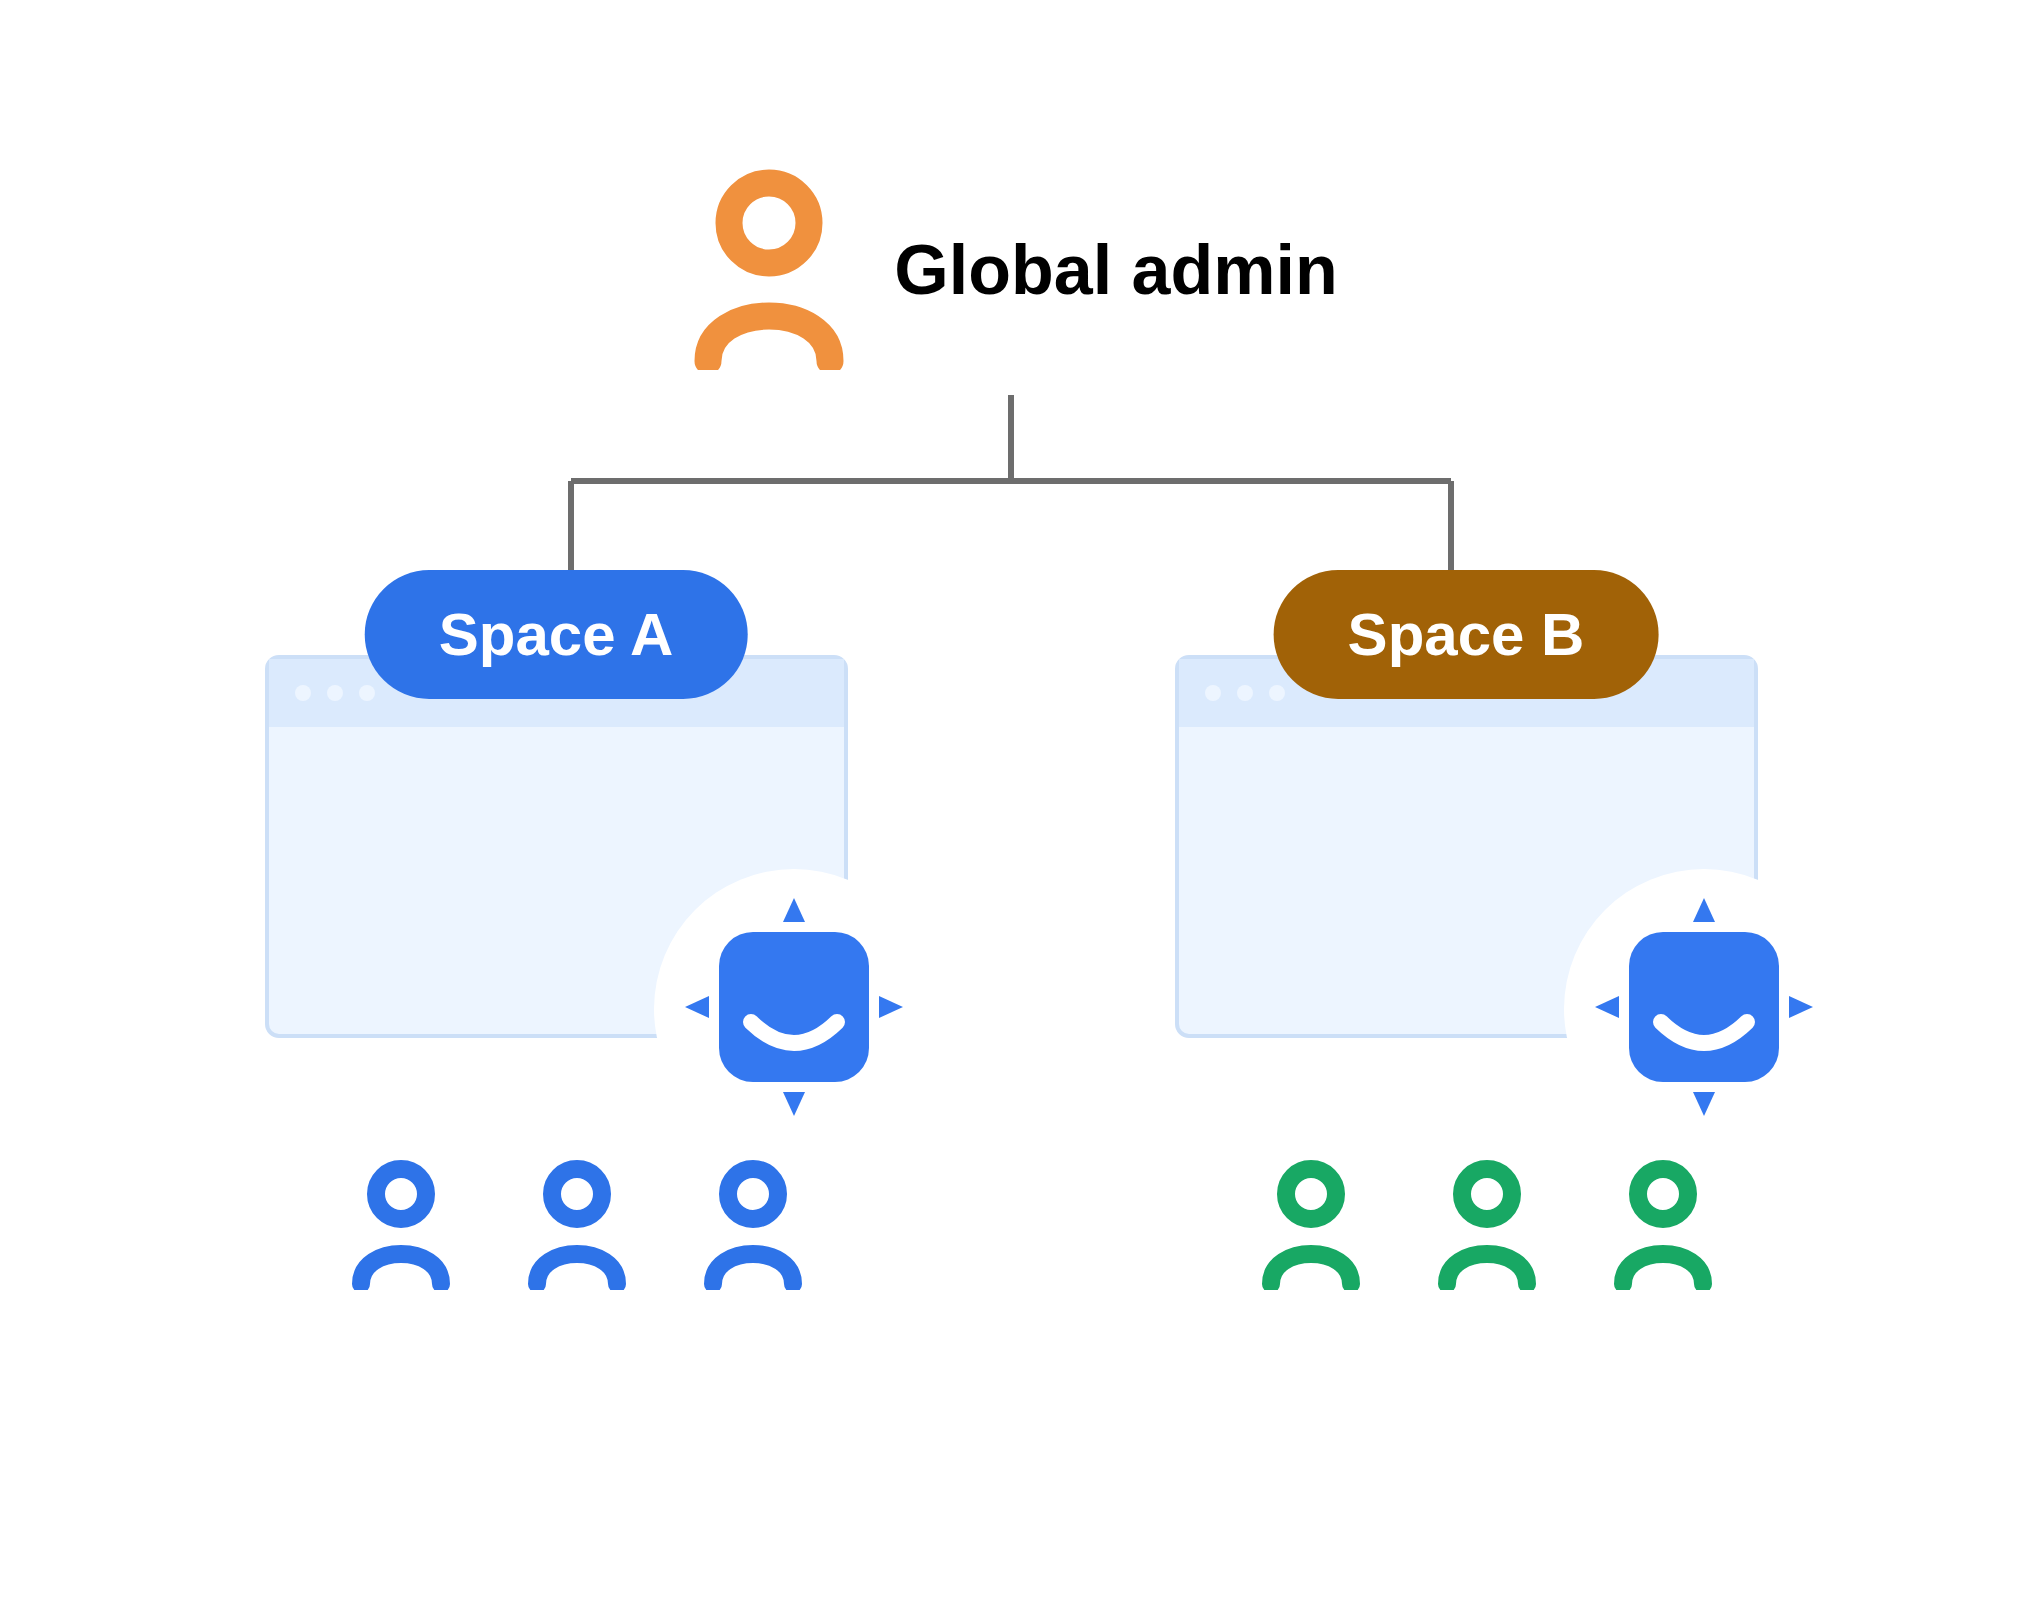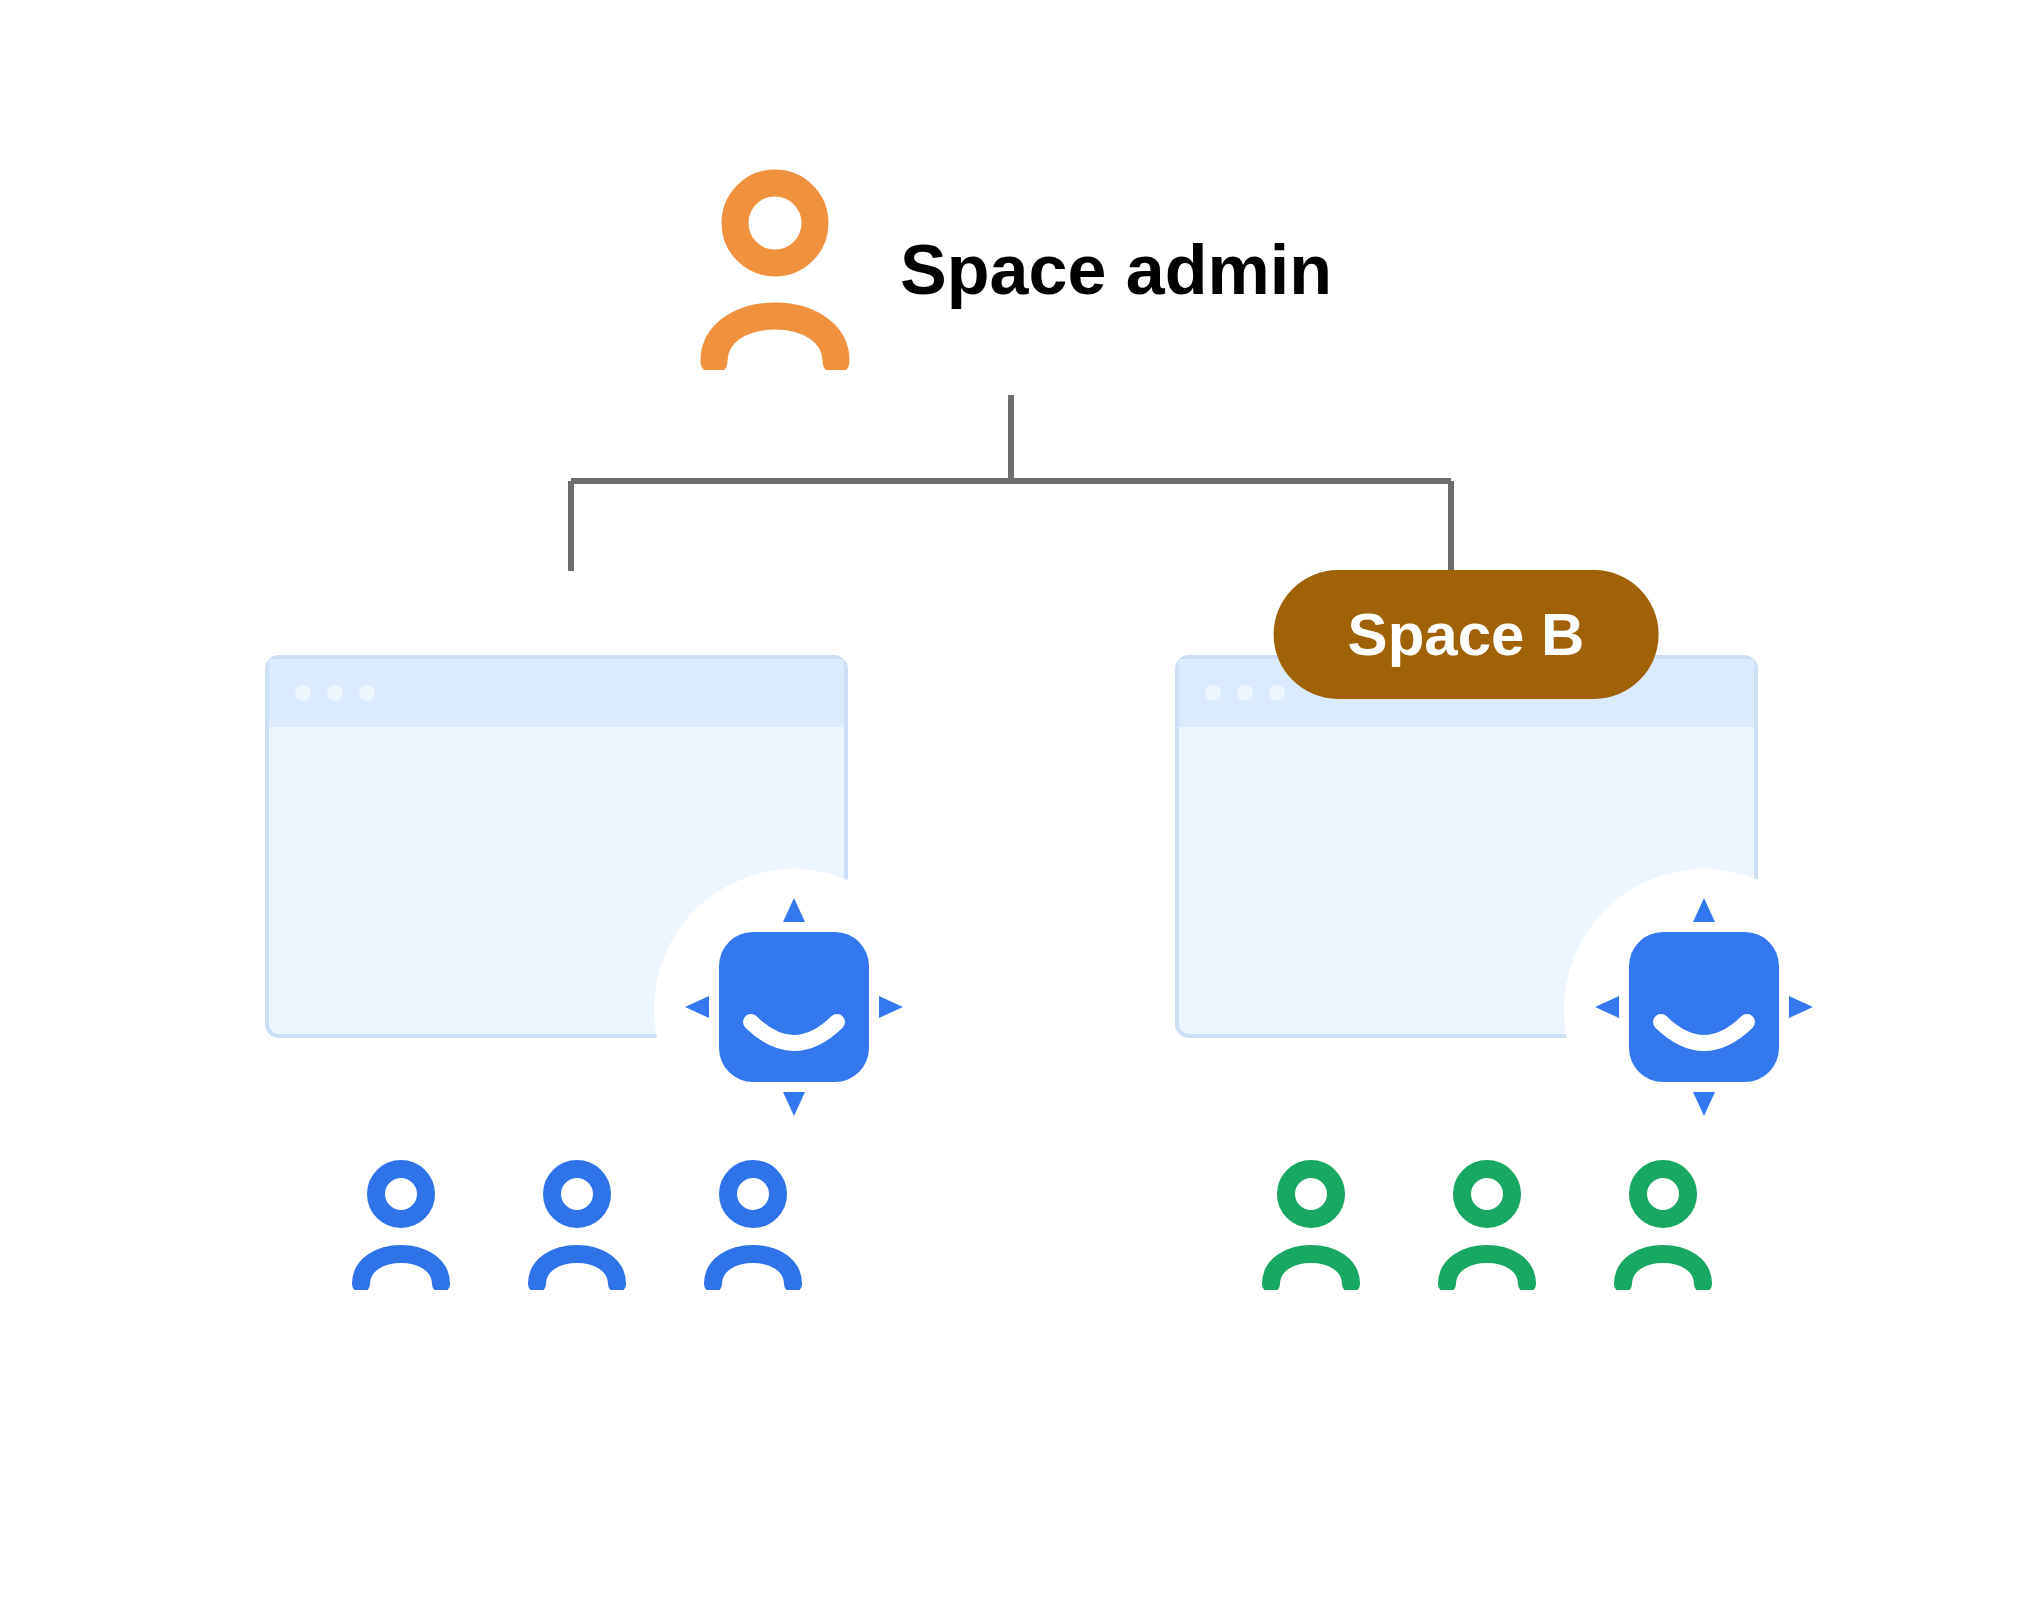--- a/index.html
+++ b/index.html
@@ -128,35 +128,38 @@
 
 <div class="canvas">
 
   <div class="admin-wrap">
     <span>
       <svg width="170" height="205" viewBox="0 0 170 205">
         <circle cx="85" cy="58" r="40" fill="none" stroke="#F0913E" stroke-width="27"></circle>
         <path d="M 24 196 C 24 136, 146 136, 146 196" fill="none" stroke="#F0913E" stroke-width="27" stroke-linecap="round"></path>
       </svg>
     </span>
-    <span class="admin-label">Space admin</span>
+    <span class="admin-label">Global admin</span>
   </div>
 
   <div class="connector">
     <svg width="960" height="180" viewBox="0 0 960 180">
       <line x1="480" y1="0" x2="480" y2="86" stroke="#6D6D6D" stroke-width="6"></line>
       <line x1="40" y1="86" x2="920" y2="86" stroke="#6D6D6D" stroke-width="6"></line>
       <line x1="40" y1="86" x2="40" y2="176" stroke="#6D6D6D" stroke-width="6"></line>
       <line x1="920" y1="86" x2="920" y2="176" stroke="#6D6D6D" stroke-width="6"></line>
     </svg>
   </div>
 
   <div class="spaces-row">
 
     <div class="space-col">
+      <div class="pill pill-blue">
+        <span>Space A</span>
+      </div>
       <div class="browser-card">
         <div class="browser-top">
           <span class="dot"></span>
           <span class="dot"></span>
           <span class="dot"></span>
         </div>
         <div class="bot-wrap">
           <span>
             <svg width="230" height="230" viewBox="0 0 230 230">
               <polygon points="115,6 126,30 104,30" fill="#3478F0"></polygon>

